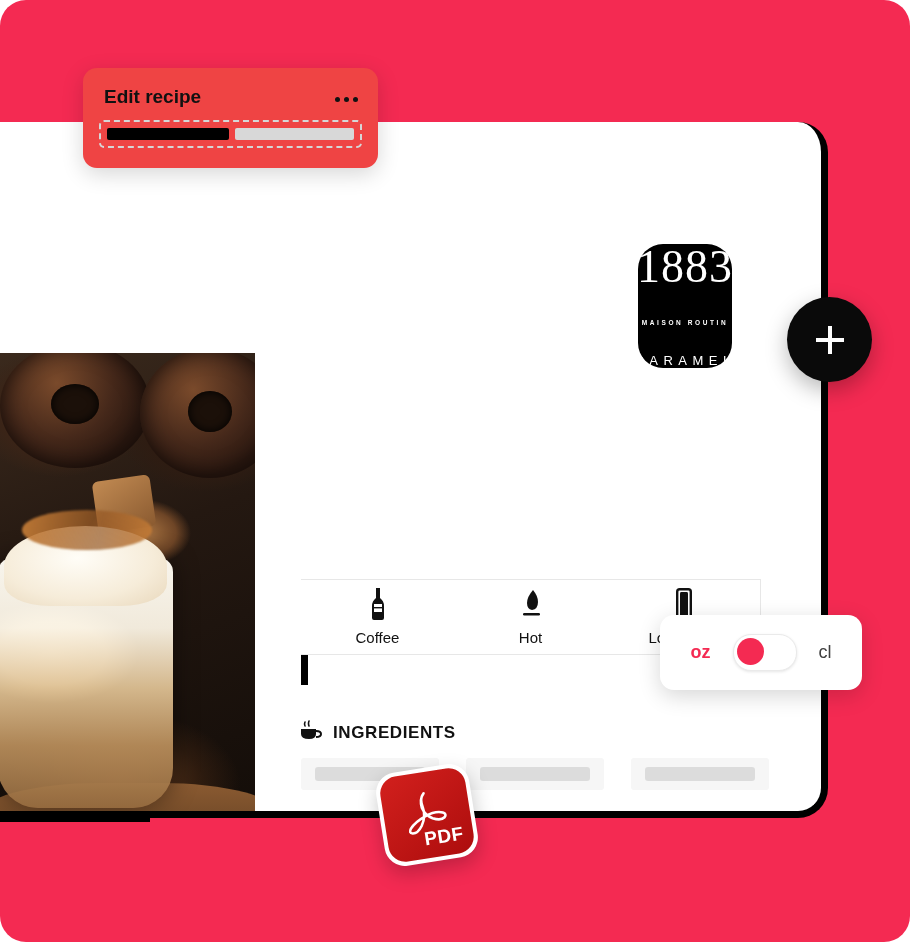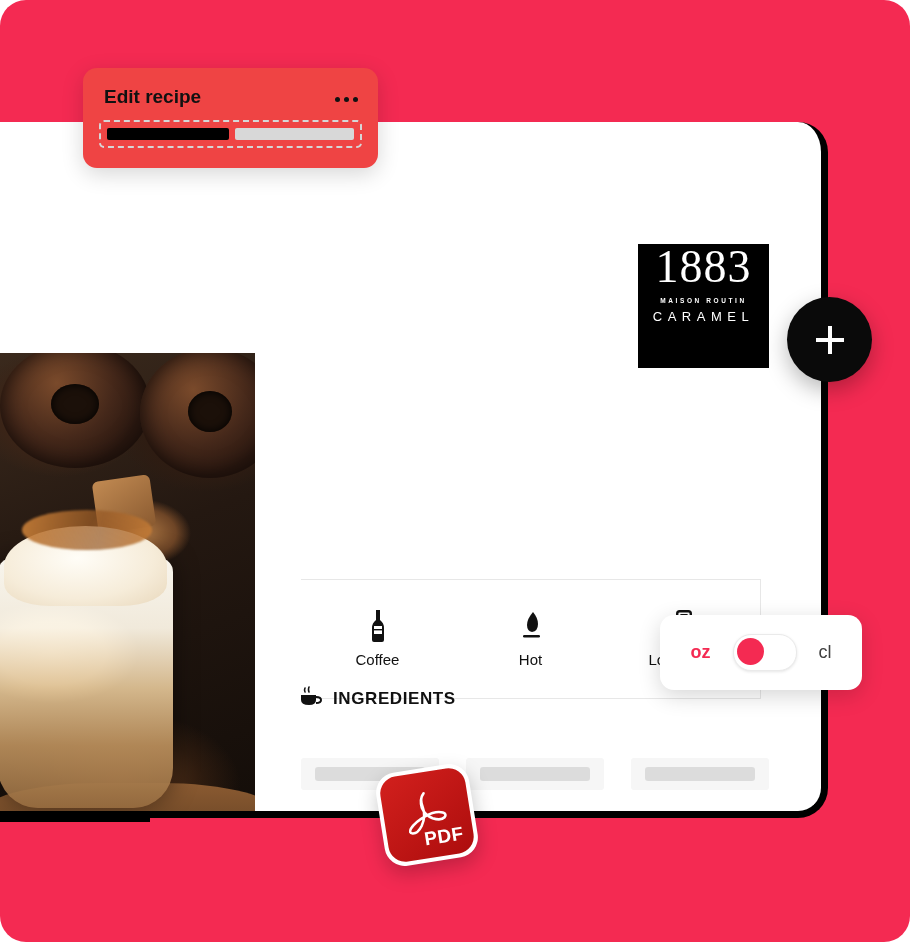--- a/index.html
+++ b/index.html
@@ -85,23 +85,23 @@
     filter:blur(1px);
   }
   .photo .board{
     position:absolute;left:-10px;top:430px;width:300px;height:80px;
     background:linear-gradient(to bottom,#8a5a31,#5a3a1f);
     border-radius:40% 40% 10% 10%;
   }
 
   
   .logo{
-    position:absolute;left:648px;top:122px;width:131px;height:124px;
+    position:absolute;left:648px;top:122px;width:94px;height:124px;
     background:#000;display:flex;flex-direction:column;
-    align-items:center;justify-content:flex-start;
+    align-items:center;justify-content:space-between;border-radius:25px;
   }
   .logo .num{
     font-family:"Liberation Serif", serif;color:#fff;
     font-size:46px;letter-spacing:1px;line-height:1;margin-bottom:7px;
   }
   .logo .maison{
     color:#fff;font-size:6.5px;letter-spacing:2.6px;font-weight:700;margin-bottom:5px;
   }
   .logo .france{
     color:#fff;font-size:13px;letter-spacing:5.5px;font-weight:400;
@@ -109,36 +109,36 @@
 
   
   .title{
     position:absolute;left:311px;top:262px;width:430px;
     font-size:44px;font-weight:700;line-height:1.17;color:#111;
     letter-spacing:-0.3px;text-transform:uppercase;
   }
 
   
   .attrs{
-    position:absolute;left:311px;top:457px;width:460px;height:120px;
+    position:absolute;left:311px;top:457px;width:460px;height:76px;
     background:#fff;border:1px solid #e7e7e7;border-left:none;
     display:flex;box-sizing:border-box;
   }
   .attrs-accent{
     position:absolute;left:311px;top:457px;width:7px;height:106px;background:#000;
   }
   .attr{
     flex:1;display:flex;flex-direction:column;align-items:center;justify-content:center;gap:9px;
   }
   .attr .ico{height:32px;display:flex;align-items:flex-end;justify-content:center;}
   .attr .lbl{font-size:15px;color:#111;}
 
   
   .ing-head{
-    position:absolute;left:309px;top:564px;display:flex;align-items:center;gap:10px;
+    position:absolute;left:309px;top:598px;display:flex;align-items:center;gap:10px;
   }
   .ing-head .ttl{font-size:17px;font-weight:700;letter-spacing:.6px;color:#111;}
   .ing-row{position:absolute;left:311px;top:636px;display:flex;gap:27px;}
   .skel{width:138px;height:32px;background:#f6f6f6;border-radius:3px;position:relative;}
   .skel i{
     position:absolute;left:14px;top:9px;right:14px;height:14px;
     background:#dcdcdc;border-radius:3px;display:block;
   }
 
   

